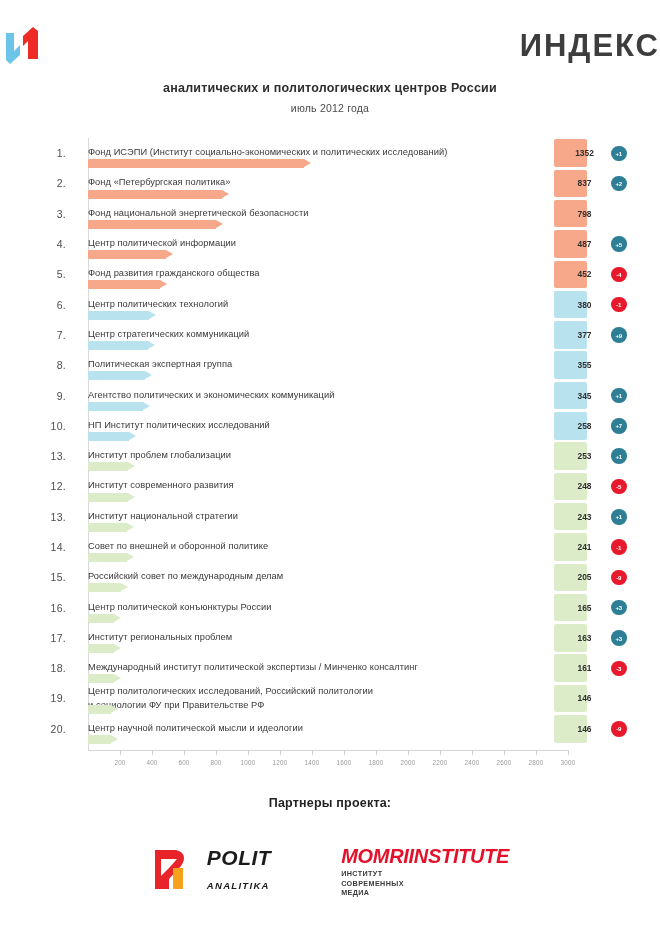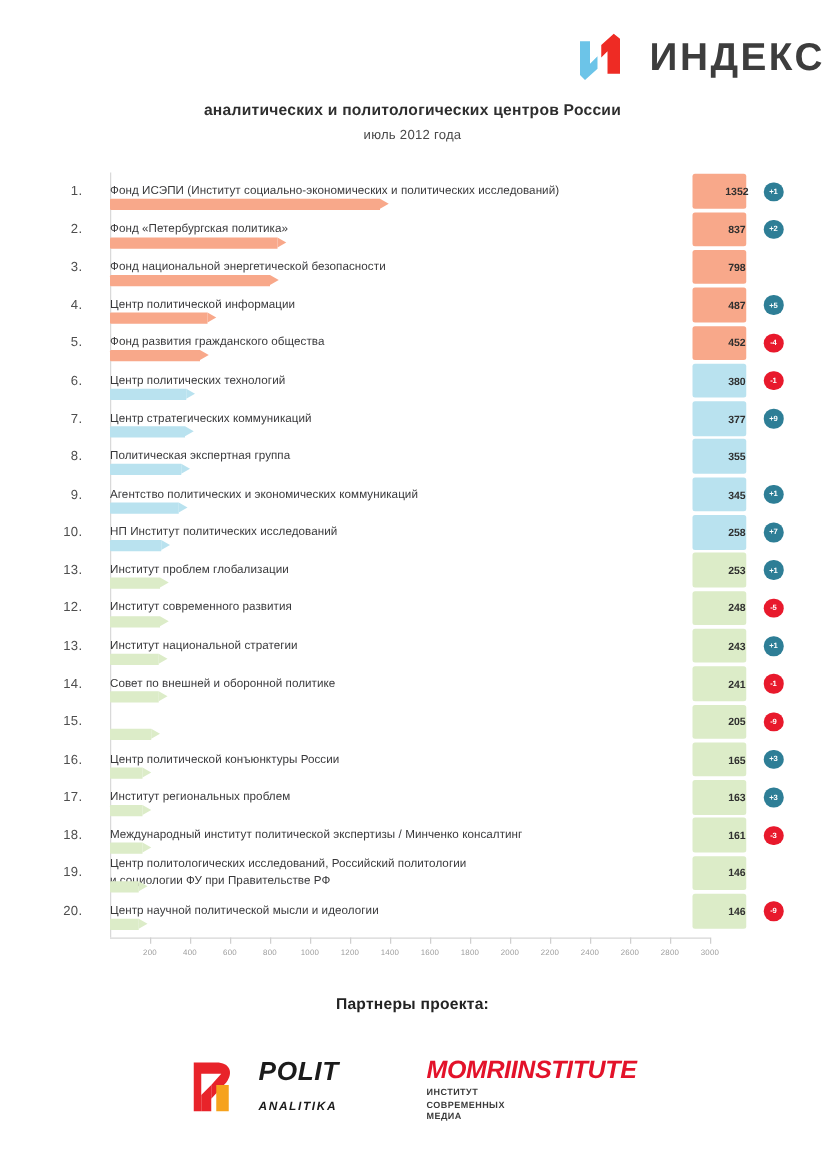--- a/index.html
+++ b/index.html
@@ -11,21 +11,21 @@
     font-family: "Liberation Sans", "DejaVu Sans", sans-serif;
     color: #3a3a3a;
     overflow: hidden;
   }
 
   
   .header { padding-top: 22px; text-align: center; }
   .logo-row {
     display: flex;
     align-items: center;
-    justify-content: flex-end;
+    justify-content: space-between;
     gap: 10px;
     height: 46px;
   }
   .logo-mark { width: 52px; height: 40px; flex: none; }
   .logo-word {
     font-size: 31px;
     font-weight: bold;
     letter-spacing: 2px;
     color: #3d3d3d;
     line-height: 1;
@@ -106,21 +106,21 @@
   }
   .bar.c-salmon { background: #f8a88a; color: #f8a88a; }
   .bar.c-blue   { background: #b9e2ef; color: #b9e2ef; }
   .bar.c-green  { background: #dcecc8; color: #dcecc8; }
 
   
   .valbox {
     position: absolute;
     left: 518px;
     top: 1.4px;
-    width: 43px;
+    width: 33px;
     height: 27.5px;
     border-radius: 2px;
     display: flex;
     align-items: center;
     justify-content: center;
     font-size: 8.4px;
     font-weight: bold;
     color: #2f2f2f;
     padding-left: 28px;
   }
@@ -376,20 +376,21 @@
         <div class="rank">14.</div>
         <div class="label">Совет по внешней и оборонной политике</div>
         <div class="bar-track">
           <div class="bar c-green" style="width: 38.56px;"></div>
         </div>
         <div class="valbox c-green">241</div>
         <div class="badge down">-1</div>
       </div>
       <div class="row">
         <div class="rank">15.</div>
+        <div class="label">Российский совет по международным делам</div>
         <div class="bar-track">
           <div class="bar c-green" style="width: 32.8px;"></div>
         </div>
         <div class="valbox c-green">205</div>
         <div class="badge down">-9</div>
       </div>
       <div class="row">
         <div class="rank">16.</div>
         <div class="label">Центр политической конъюнктуры России</div>
         <div class="bar-track">

